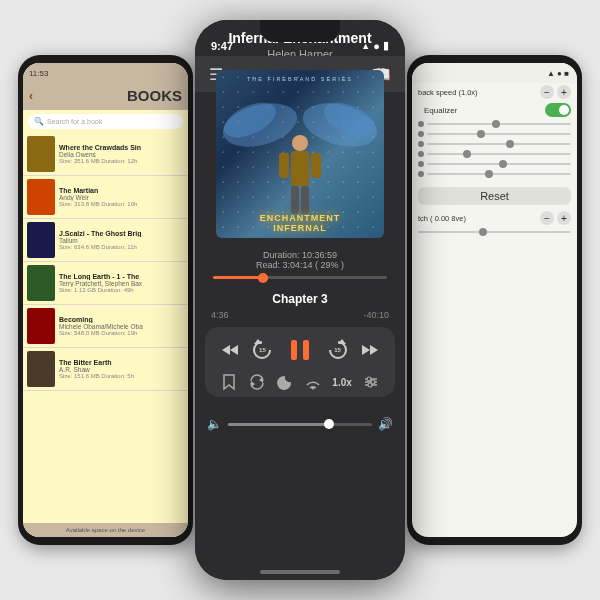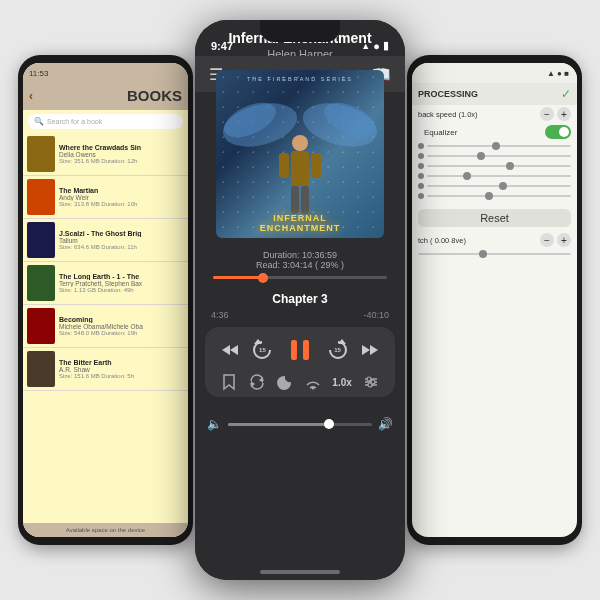--- a/index.html
+++ b/index.html
@@ -653,24 +653,20 @@
         <span>Available space on the device</span>
       </div>
     </div>
   </div>
 
   <div class="phone-right">
     <div class="phone-right-screen">
       <div class="right-status-bar">
         <span>▲ ● ■</span>
       </div>
-      <div class="right-header">
-        <span class="right-header-title">PROCESSING</span>
-        <span class="right-check">✓</span>
-      </div>
 
       <div class="right-row">
         <span class="right-row-label">back speed (1.0x)</span>
         <div class="right-plus-minus">
           <div class="pm-btn">−</div>
           <div class="pm-btn">+</div>
         </div>
       </div>
 
       <div style="display:flex;align-items:center;padding:2px 6px;justify-content:space-between;">
@@ -772,22 +768,22 @@
           <svg width="70" height="100" viewBox="0 0 70 100" style="position:absolute;bottom:10px;">
             <circle cx="35" cy="15" r="8" fill="#d4a070"></circle>
             <rect x="26" y="23" width="18" height="35" rx="3" fill="#8B6914"></rect>
             <rect x="14" y="25" width="10" height="25" rx="3" fill="#8B6914"></rect>
             <rect x="46" y="25" width="10" height="25" rx="3" fill="#8B6914"></rect>
             <rect x="26" y="58" width="8" height="28" rx="3" fill="#555"></rect>
             <rect x="36" y="58" width="8" height="28" rx="3" fill="#555"></rect>
           </svg>
 
           <div style="position:absolute;bottom:5px;left:0;right:0;text-align:center;">
+            <div style="font-size:9px;font-weight:900;color:rgba(255,220,80,0.95);letter-spacing:1px;text-shadow:0 0 8px rgba(255,180,0,0.9);">ENCHANTMENT</div>
             <div style="font-size:9px;font-weight:900;color:rgba(255,220,80,0.95);letter-spacing:1px;text-shadow:0 0 8px rgba(255,180,0,0.9);">INFERNAL</div>
-            <div style="font-size:9px;font-weight:900;color:rgba(255,220,80,0.95);letter-spacing:1px;text-shadow:0 0 8px rgba(255,180,0,0.9);">ENCHANTMENT</div>
           </div>
           <div style="position:absolute;top:6px;left:0;right:0;text-align:center;font-size:5.5px;color:rgba(200,230,255,0.8);letter-spacing:2px;">THE FIREBRAND SERIES</div>
         </div>
       </div>
 
       <div class="duration-row">
         <div class="duration-text">Duration: 10:36:59</div>
         <div class="duration-text">Read: 3:04:14 ( 29% )</div>
       </div>
 

